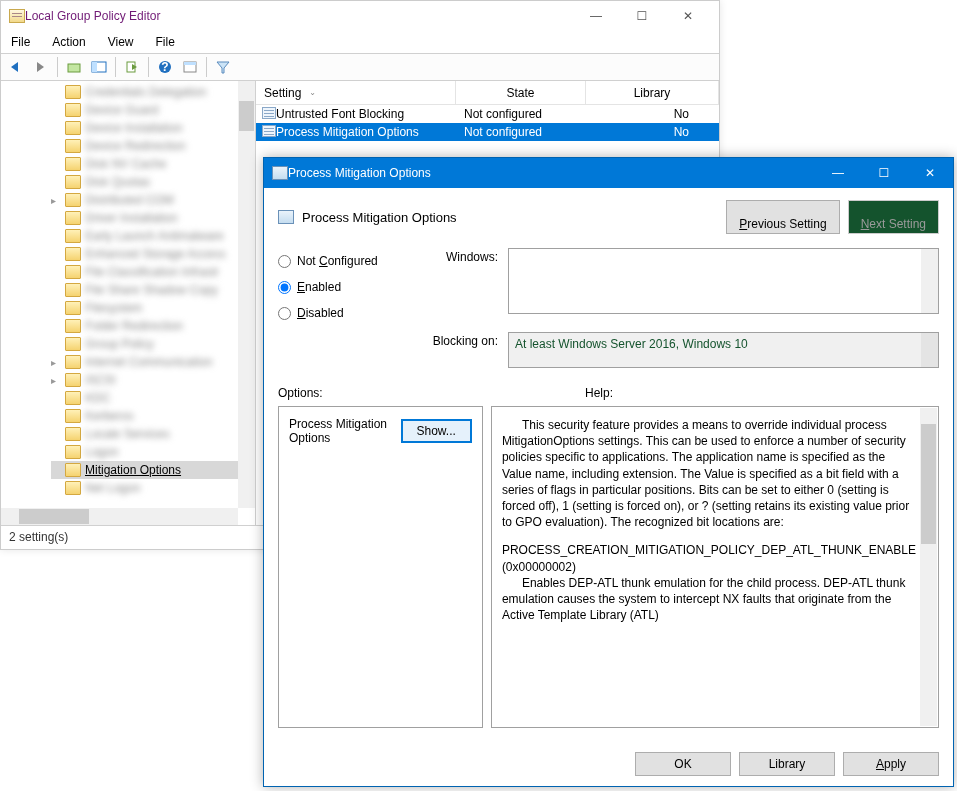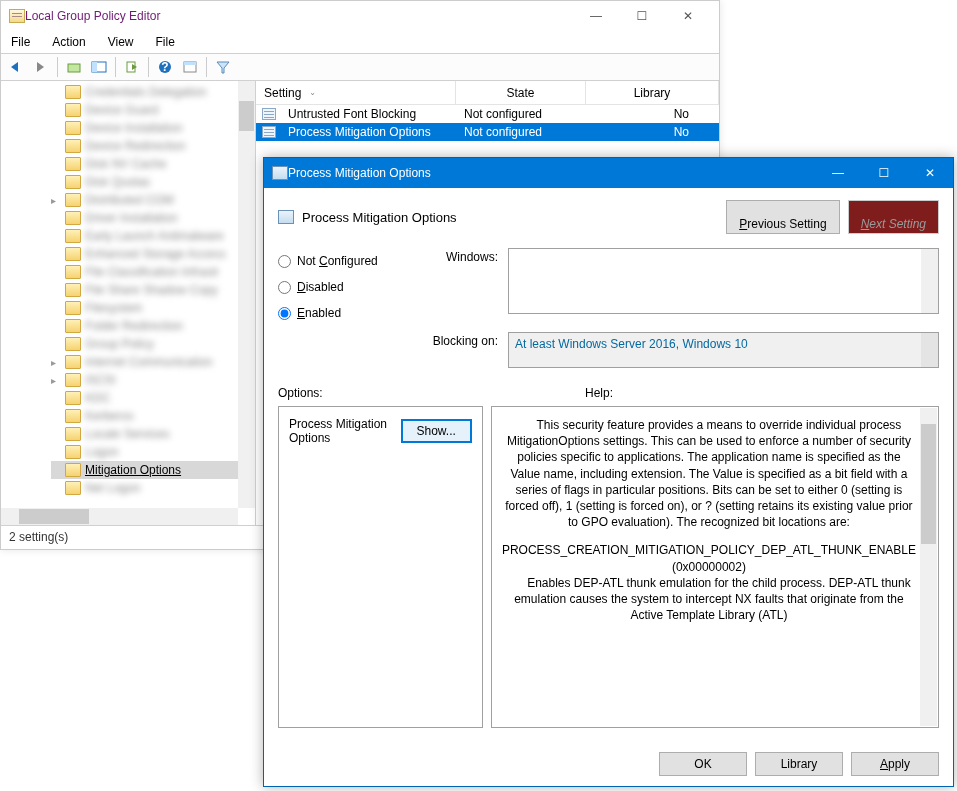--- a/index.html
+++ b/index.html
@@ -39,68 +39,68 @@
 .list-pane { flex: 1; position: relative; overflow: hidden; }
 .list-header { display: flex; height: 24px; border-bottom: 1px solid #e4e4e4; background: #fff; }
 .list-header div { padding: 4px 8px; border-right: 1px solid #e4e4e4; display:flex; align-items:center; gap:4px; }
 .list-header .sort { font-size: 8px; color: #888; margin-left: 4px;}
 .lh-setting { width: 200px; }
 .lh-state { width: 130px; justify-content:center; }
 .lh-comment { flex: 1; justify-content:center;}
 
 .list-row { display: flex; height: 18px; align-items: center; }
 .list-row.sel { background: #0078d7; color: #fff; }
-.list-row .c1 { width: 200px; padding-left: 6px; display:flex; align-items:center; gap:12px;}
+.list-row .c1 { width: 200px; padding-left: 6px; display:flex; gap:0;}
 .list-row .c2 { width: 130px; padding-left: 8px;}
 .list-row .c3 { flex: 1; text-align:right; padding-right: 30px;}
 .row-icon { width: 14px; height: 12px; border: 1px solid #8aa8c8; background: #eef5fc; position: relative; }
 .row-icon::after { content: ""; position:absolute; left:1px; top:2px; right:1px; height:1px; background:#8aa8c8; box-shadow: 0 3px 0 #8aa8c8, 0 6px 0 #8aa8c8; }
 
 .statusbar { height: 23px; padding: 4px 8px; background: #fff; color: #333; }
 
 
 .dialog { position: absolute; top: 157px; left: 263px; width: 691px; height: 630px; background: #fff; border: 1px solid #0063b1; box-shadow: 0 0 12px rgba(0,0,0,0.3); }
 .dialog-titlebar { height: 30px; background: #0078d7; display: flex; align-items: center; padding: 0 0 0 8px; color: #fff; }
 .dialog-titlebar .title { flex: 1; }
 .dlg-controls { display: flex; }
 .dlg-controls div { width: 46px; height: 30px; display: flex; align-items: center; justify-content: center; color: #fff; cursor: pointer; }
 
 .dialog-body { padding: 12px 14px; height: calc(100% - 30px - 44px); overflow: hidden; }
 .dlg-header { display: flex; align-items: center; gap: 8px; margin-bottom: 14px; }
 .dlg-header .lbl { flex: 1; font-size: 13px; }
 .nav-btn { height: 26px; padding: 16px 12px; border: 1px solid #adadad; background: #e1e1e1; cursor: pointer; }
-.nav-btn.dis { color: #9a9a9a; background: #7f1d1d; border-color:#ccc; cursor: default; font-style: italic; }
+.nav-btn.dis { color: #9a9a9a; background: #14532d; border-color:#ccc; cursor: default; }
 
 .config-row { display: flex; gap: 10px; margin-bottom: 6px; }
 .radios { width: 130px; }
 .radio { display: flex; align-items: center; gap: 6px; height: 26px; cursor:pointer;}
 .radio input { margin: 0; }
 .radio u { text-decoration: underline; }
 .lbl-col { width: 80px; text-align: right; padding-top: 2px; }
 .textarea-box { flex: 1; height: 66px; border: 1px solid #a0a0a0; background: #fff; position: relative; }
 .textarea-box .mini-scroll { position:absolute; right:0; top:0; bottom:0; width:17px; background:#f0f0f0; }
-.supported-box { flex: 1; height: 36px; border: 1px solid #a0a0a0; background: #f0f0f0; padding: 4px 6px; color: #0369a1; position: relative; }
+.supported-box { flex: 1; height: 36px; border: 1px solid #a0a0a0; background: #f0f0f0; padding: 4px 6px; color: #14532d; position: relative; }
 .supported-box .mini-scroll { position:absolute; right:0; top:0; bottom:0; width:17px; background:#e4e4e4; }
 
 .oh-row { display: flex; margin: 18px 0 6px; }
 .oh-row div:first-child { width: 307px; }
 
 .panels { display: flex; gap: 8px; }
 .opt-panel { width: 300px; height: 322px; border: 1px solid #a0a0a0; padding: 10px; }
 .opt-panel .line { display: flex; align-items: center; gap: 8px; }
 .show-btn { padding: 3px 14px; border: 2px solid #0078d7; background: #e5f1fb; cursor: pointer; }
 
 .help-panel { flex: 1; height: 322px; border: 1px solid #a0a0a0; padding: 10px 6px 10px 10px; position: relative; }
 .help-panel .txt { height: 100%; overflow: hidden; padding-right: 16px; line-height: 1.35; font-size: 12px; }
-.help-panel .txt p { margin-bottom: 12px; text-align: center; }
+.help-panel .txt p { margin-bottom: 12px; }
 .help-panel .mini-scroll { position:absolute; right:1px; top:1px; bottom:1px; width:17px; background:#f0f0f0; }
 .help-panel .mini-scroll .th { width:15px; height:120px; background:#ccc; margin: 16px auto 0;}
 
 .dialog-buttons { height: 44px; display: flex; align-items: center; justify-content: flex-end; gap: 8px; padding: 0 14px; }
-.dlg-btn { width: 88px; height: 24px; border: 1px solid #adadad; background: #e1e1e1; cursor: pointer; }
+.dlg-btn { width: 96px; height: 24px; border: 1px solid #adadad; background: #e1e1e1; cursor: pointer; }
 .dlg-btn u { text-decoration: underline; }
 
 .gpedit-icon { display:inline-block; width:16px; height:14px; background: linear-gradient(#fff8e0,#f2d98a); border:1px solid #c9a94e; position: relative; }
 .gpedit-icon::after { content:""; position:absolute; left:2px; top:3px; right:2px; height:1px; background:#a88; box-shadow:0 3px 0 #a88; }
 .policy-icon { display:inline-block; width:16px; height:14px; background: linear-gradient(#eaf3fb,#c5ddf0); border:1px solid #6a91b8; position: relative; }
 </style>
 </head>
 <body>
 
 <div class="main-window">
@@ -350,26 +350,26 @@
       <button class="nav-btn dis"><u>N</u><span>ext Setting</span></button>
     </div>
 
     <div class="config-row">
       <div class="radios">
         <label class="radio">
           <input type="radio" name="cfg" style="">
             <span>Not <u>C</u>onfigured</span>
         </label>
         <label class="radio">
+          <input type="radio" name="cfg" checked="" style="">
+            <span><u>E</u>nabled</span>
+        </label>
+        <label class="radio">
           <input type="radio" name="cfg" style="">
             <span><u>D</u>isabled</span>
-        </label>
-        <label class="radio">
-          <input type="radio" name="cfg" checked="" style="">
-            <span><u>E</u>nabled</span>
         </label>
       </div>
       <div class="lbl-col">Windows:</div>
       <div class="textarea-box">
           <div class="mini-scroll"></div>
         </div>
     </div>
 
     <div class="config-row">
       <div class="radios"></div>

